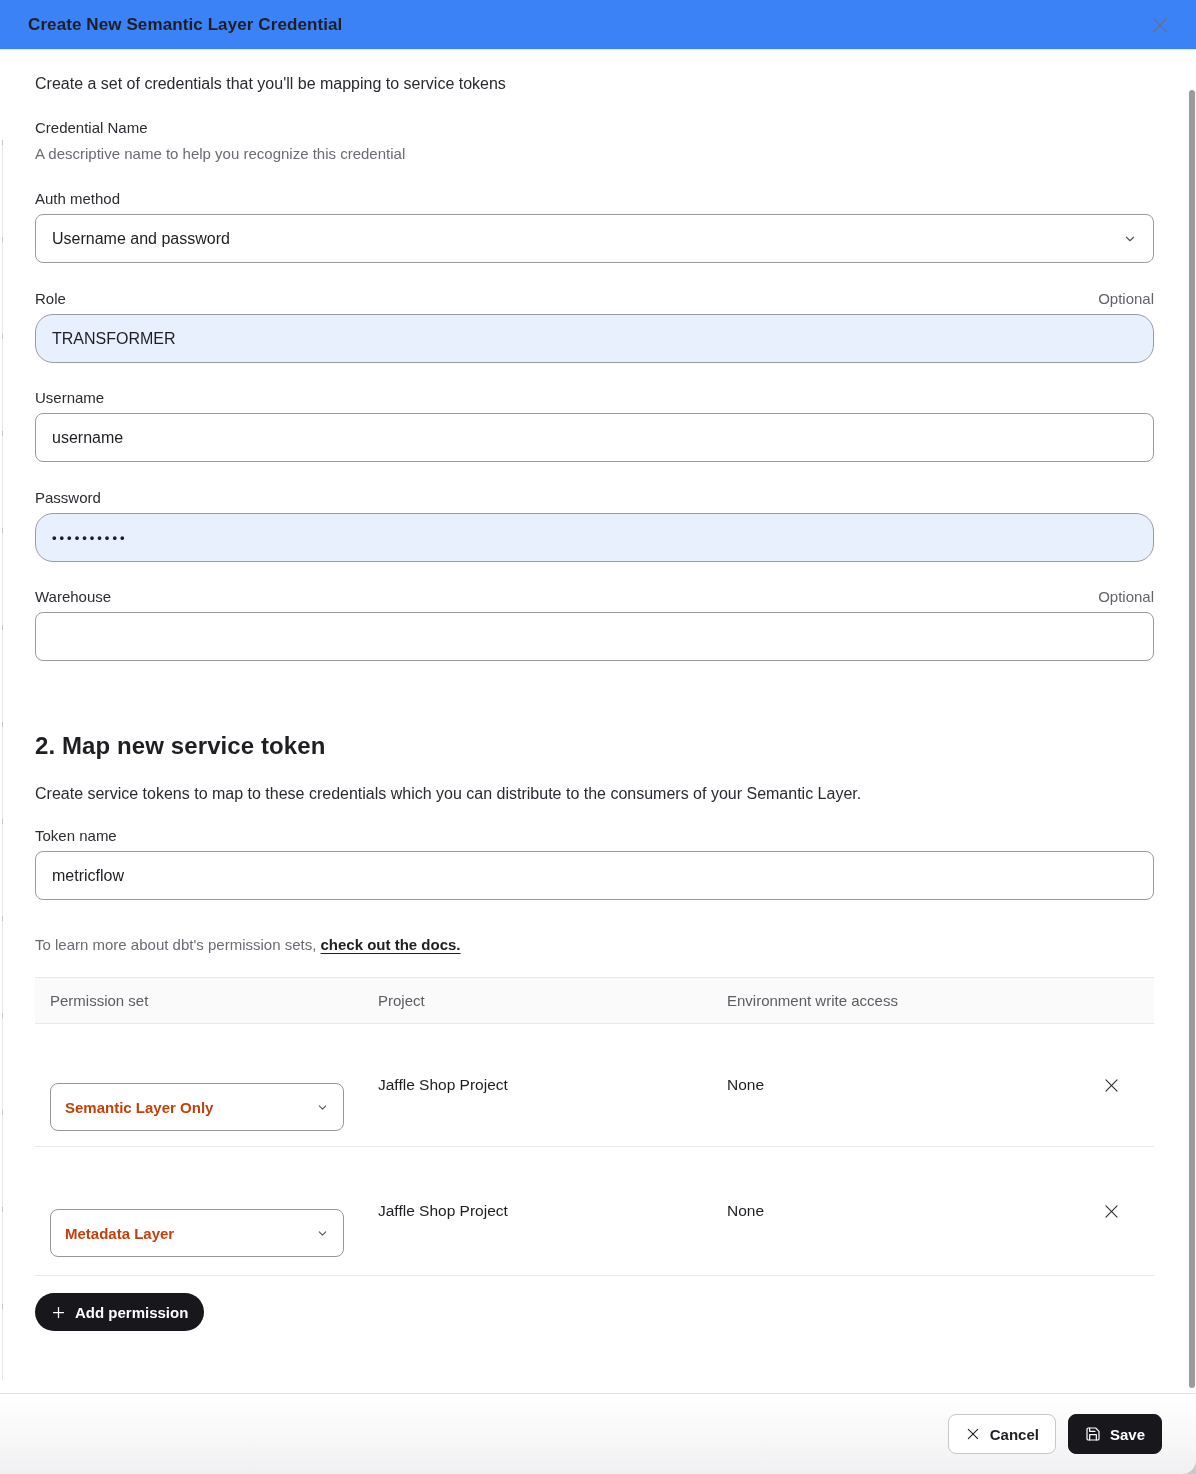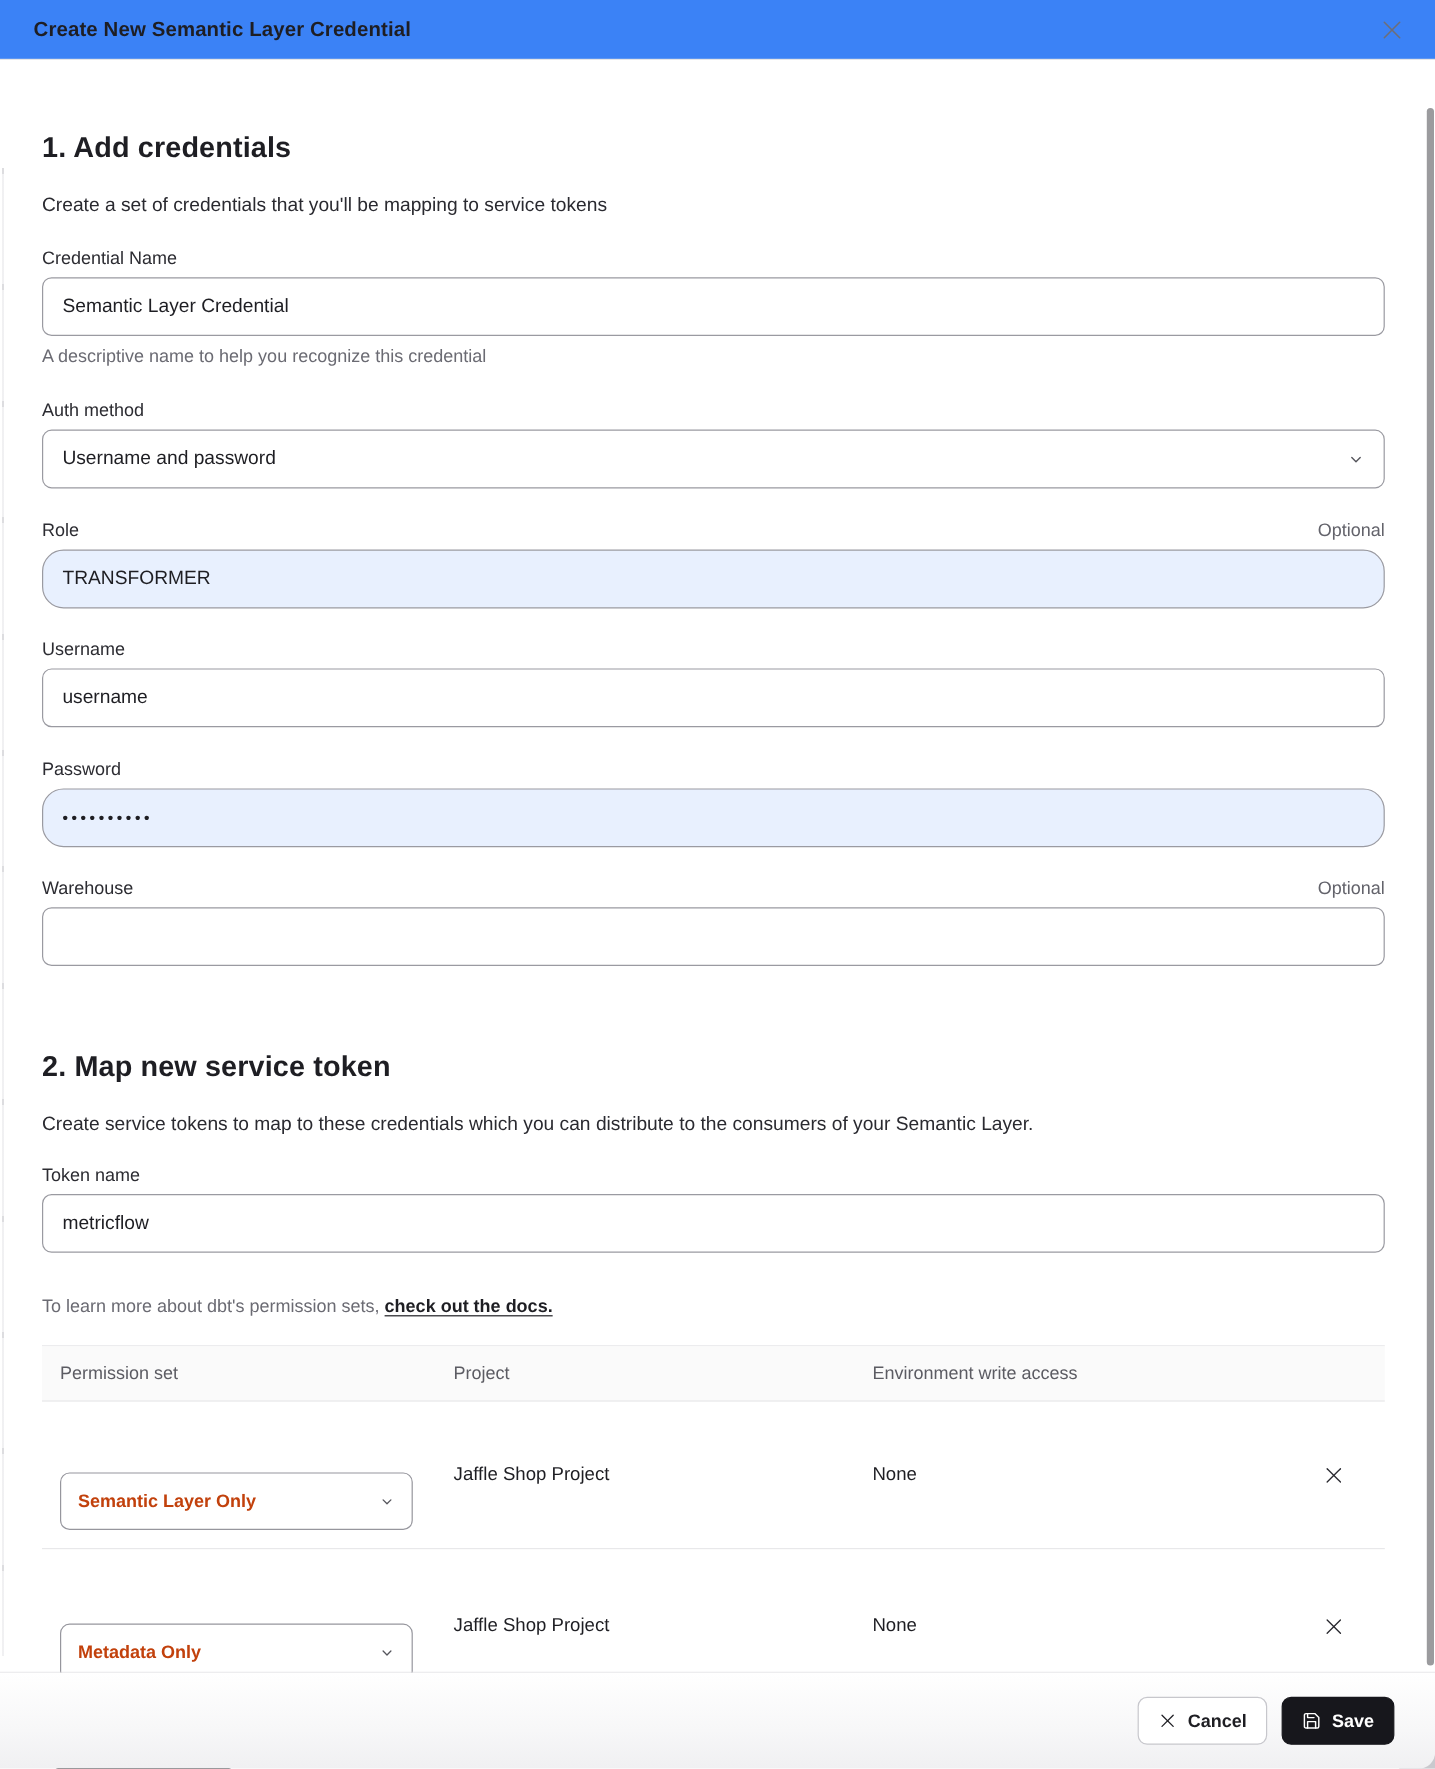--- a/index.html
+++ b/index.html
@@ -138,27 +138,25 @@
           <line x1="5" y1="5" x2="19" y2="19"></line>
           <line x1="19" y1="5" x2="5" y2="19"></line>
         </svg>
     </span>
   </button>
 </div>
 
 <div class="content">
 
   
-  <div class="section-heading">1. Add credentials</div>
   <div class="section-desc">Create a set of credentials that you'll be mapping to service tokens</div>
 
   <div class="field-label-row">
     <span class="field-label">Credential Name</span>
   </div>
-  <input class="text-input" type="text" value="Semantic Layer Credential" style="">
   <div class="helper-text">A descriptive name to help you recognize this credential</div>
 
   <div class="field-label-row" style="margin-top:28px;">
     <span class="field-label">Auth method</span>
   </div>
   <div class="select-box">
     <span>Username and password</span>
     <span class="chevron">
       <svg width="14" height="14" viewBox="0 0 24 24" fill="none" stroke="currentColor" stroke-width="2" stroke-linecap="round" stroke-linejoin="round">
           <polyline points="6 9 12 15 18 9"></polyline>
@@ -224,21 +222,21 @@
           <svg width="19" height="19" viewBox="0 0 24 24" fill="none" stroke="currentColor" stroke-width="1.4" stroke-linecap="round">
               <line x1="5" y1="5" x2="19" y2="19"></line>
               <line x1="19" y1="5" x2="5" y2="19"></line>
             </svg>
         </span>
       </button>
     </div>
 
     <div class="perm-row" style="padding:18px 15px;">
       <div class="perm-select">
-        <span>Metadata Only</span>
+        <span>Metadata Layer</span>
         <span class="chevron">
           <svg width="13" height="13" viewBox="0 0 24 24" fill="none" stroke="currentColor" stroke-width="2" stroke-linecap="round" stroke-linejoin="round">
               <polyline points="6 9 12 15 18 9"></polyline>
             </svg>
         </span>
       </div>
       <span class="cell-text">Jaffle Shop Project</span>
       <span class="cell-text">None</span>
       <button class="row-remove">
         <span style="display:flex">

